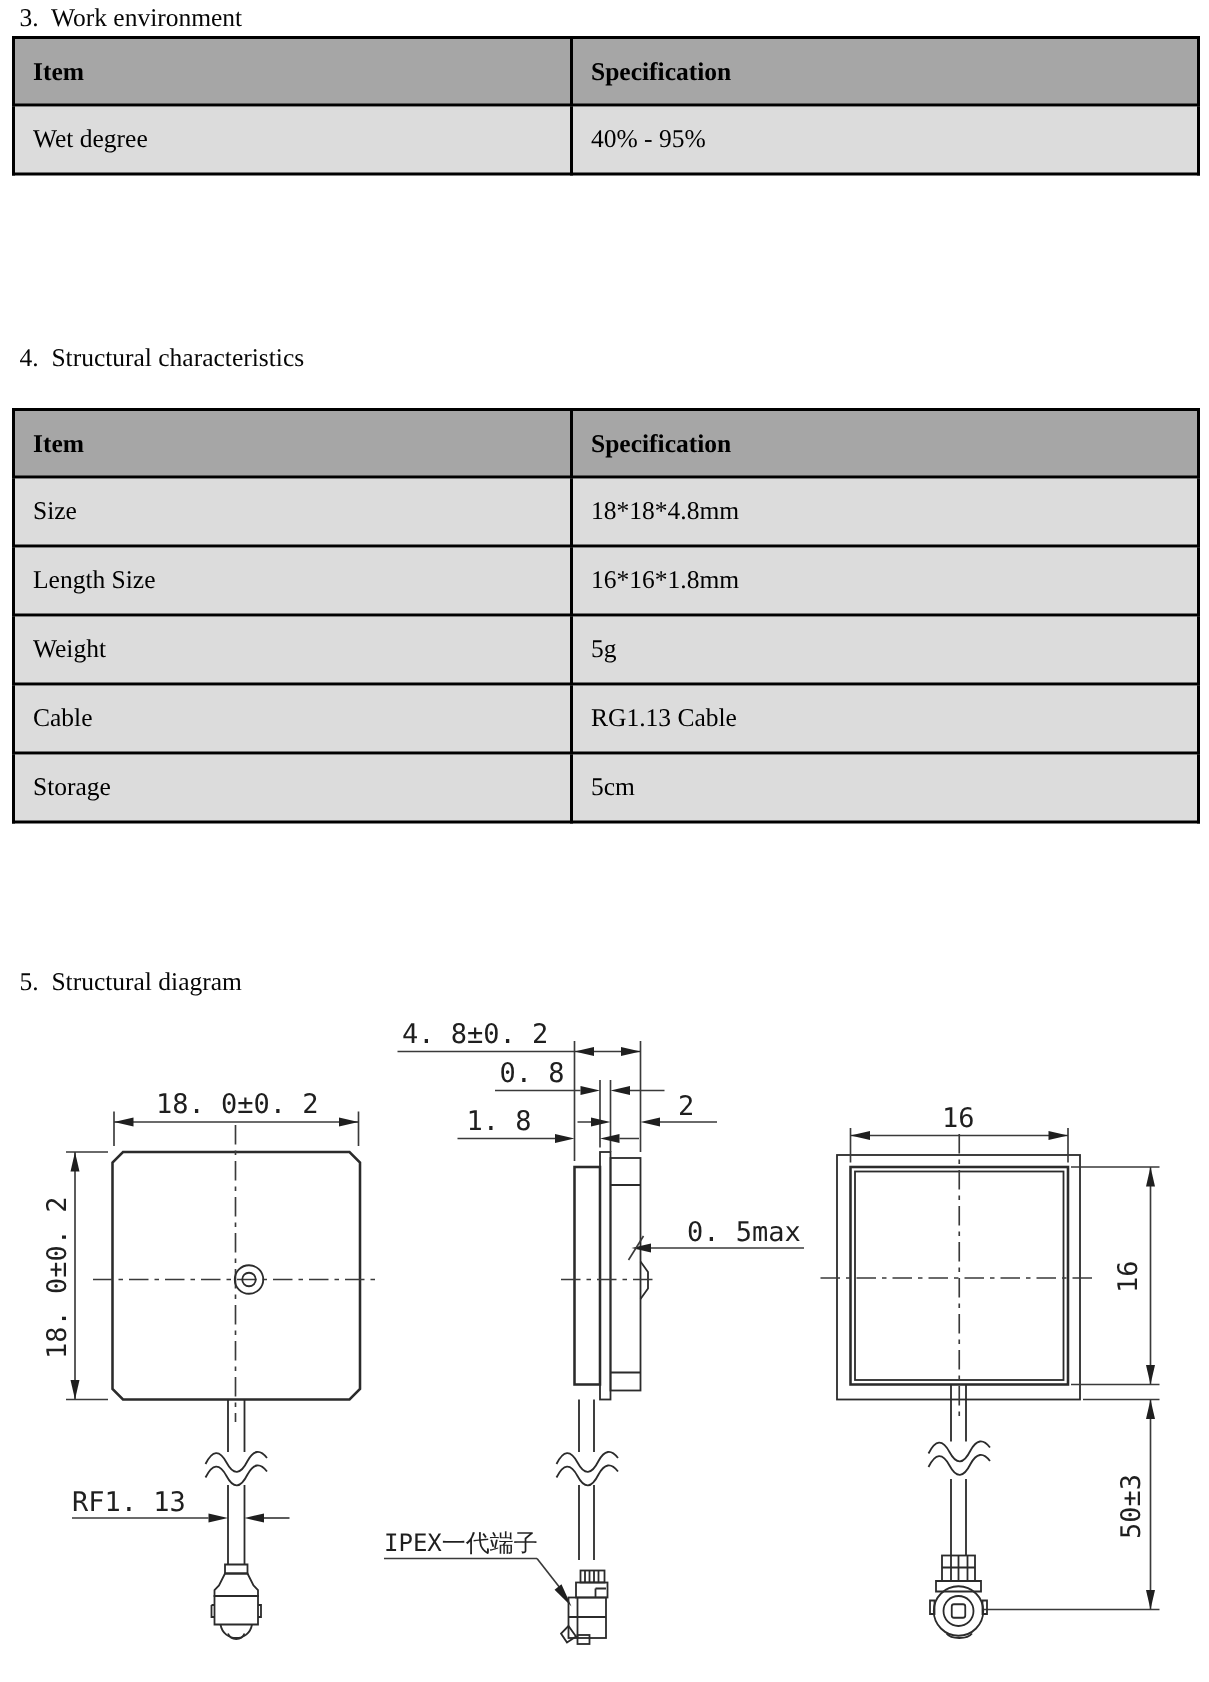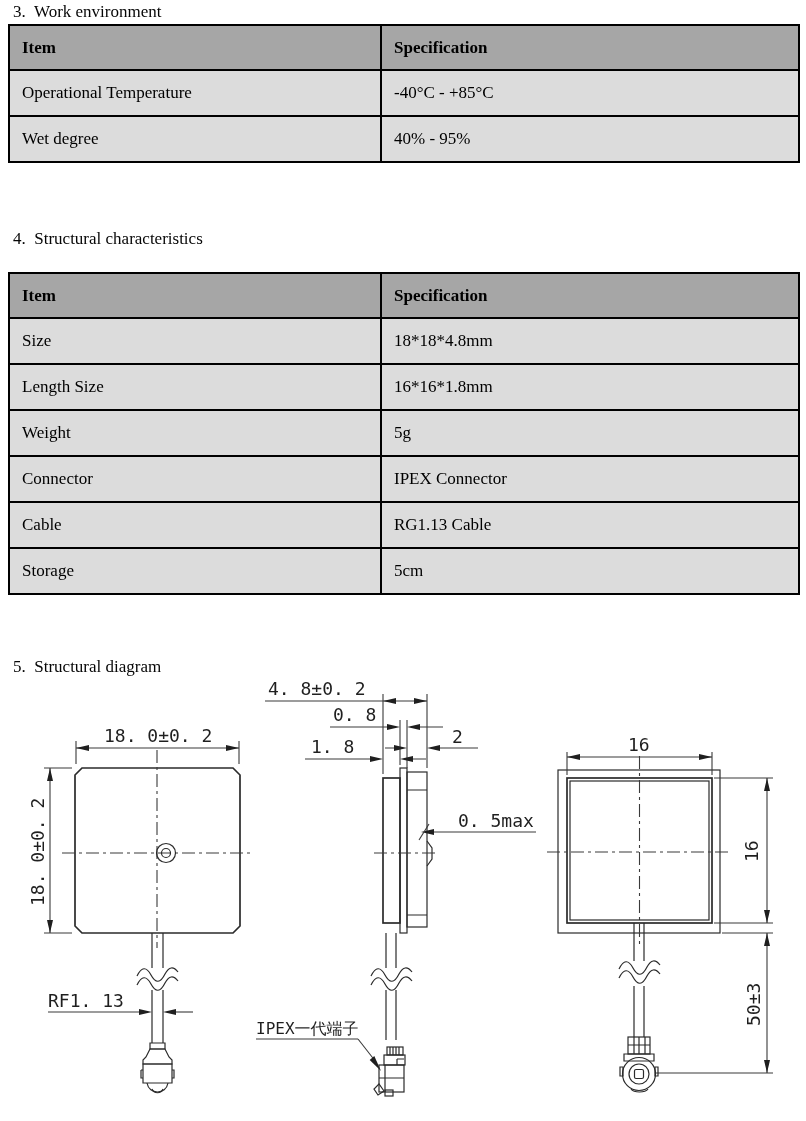--- a/index.html
+++ b/index.html
@@ -6,21 +6,21 @@
   .page{
     position:relative;width:806px;height:1121px;background:#ffffff;
     font-family:"Liberation Serif", serif;color:#000;overflow:hidden;
   }
   .caption{
     position:absolute;left:13px;font-size:17px;line-height:20px;
     white-space:pre;color:#060606;
   }
   #cap-work{top:2px;}
   #cap-struct{top:229px;}
-  #cap-diagram{top:645px;margin-top:12px;}
+  #cap-diagram{top:645px;}
   table.spec{
     position:absolute;left:8px;width:790px;border-collapse:collapse;table-layout:fixed;
   }
   #table-work{top:24px;}
   #table-struct{top:272px;}
   table.spec col.c1{width:372px;}
   table.spec col.c2{width:418px;}
   table.spec th, table.spec td{
     border:2px solid #000;font-size:17px;padding:0 6px 0 12px;
     vertical-align:middle;text-align:left;overflow:hidden;
@@ -50,24 +50,20 @@
     <colgroup>
         <col class="c1">
         <col class="c2">
       </colgroup>
     <tbody>
         <tr>
       <th>Item</th>
       <th>Specification</th>
     </tr>
     <tr>
-      <td>Operational Temperature</td>
-      <td>-40°C - +85°C</td>
-    </tr>
-    <tr>
       <td>Wet degree</td>
       <td>40% - 95%</td>
     </tr>
   </tbody>
     </table>
 
   <div class="caption" id="cap-struct">4.  Structural characteristics</div>
 
   <table class="spec" id="table-struct">
     <colgroup>
@@ -85,24 +81,20 @@
     </tr>
     <tr>
       <td>Length Size</td>
       <td>16*16*1.8mm</td>
     </tr>
     <tr>
       <td>Weight</td>
       <td>5g</td>
     </tr>
     <tr>
-      <td>Connector</td>
-      <td>IPEX Connector</td>
-    </tr>
-    <tr>
       <td>Cable</td>
       <td>RG1.13 Cable</td>
     </tr>
     <tr>
       <td>Storage</td>
       <td>5cm</td>
     </tr>
   </tbody>
     </table>
 

